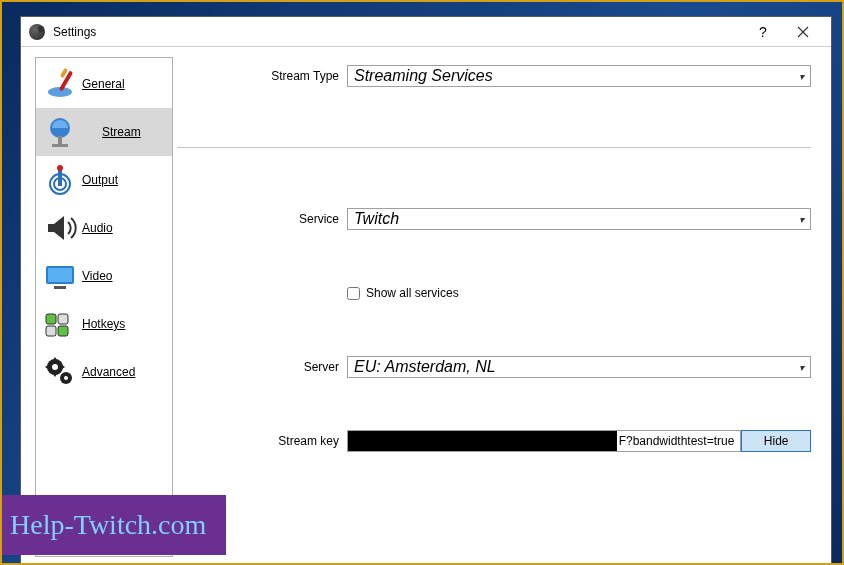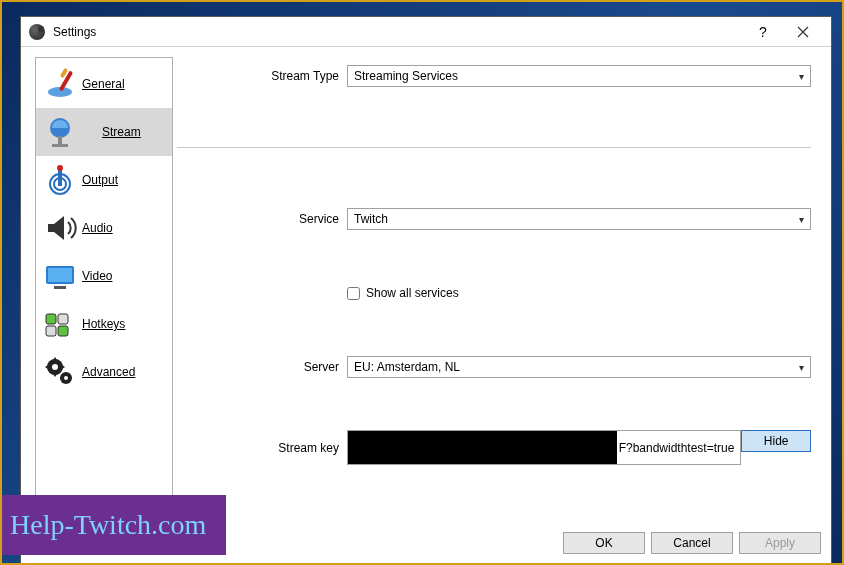--- a/index.html
+++ b/index.html
@@ -104,21 +104,21 @@
 }
 .form-label {
   width: 170px;
   text-align: right;
   padding-right: 8px;
   font-size: 12px;
 }
 .form-control { flex: 1; }
 select.control, .readonly-field {
   width: 100%;
-  height: 35px;
+  height: 22px;
   border: 1px solid #a0a0a0;
   font-size: 12px;
   padding: 0 4px;
   background: #fff;
 }
 .readonly-field {
   display: flex;
   align-items: center;
   justify-content: flex-end;
   padding: 0 6px;
@@ -138,21 +138,22 @@
   padding-right: 6px;
 }
 .dropdown {
   position: relative;
   height: 22px;
   border: 1px solid #a0a0a0;
   background: #fff;
   display: flex;
   align-items: center;
   padding: 0 6px;
-  font-size: 12px;
+  font-size: 16px;
+  font-style: italic;
 }
 .dropdown::after {
   content: "▾";
   position: absolute;
   right: 6px;
   font-size: 10px;
   color: #333;
 }
 .checkbox-row {
   display: flex; align-items: center;
@@ -349,22 +350,17 @@
             <span class="readonly-visible">F?bandwidthtest=true</span>
           </div>
           <button class="hide-btn">Hide</button>
         </div>
       </div>
 
     </div>
 
   </div>
 
-  <div class="footer">
-    <button>OK</button>
-    <button>Cancel</button>
-    <button disabled="">Apply</button>
-  </div>
 
 </div>
 
 <div class="watermark">Help-Twitch.com</div>
 <div class="desktop-border"></div>
 
 </body></html>

